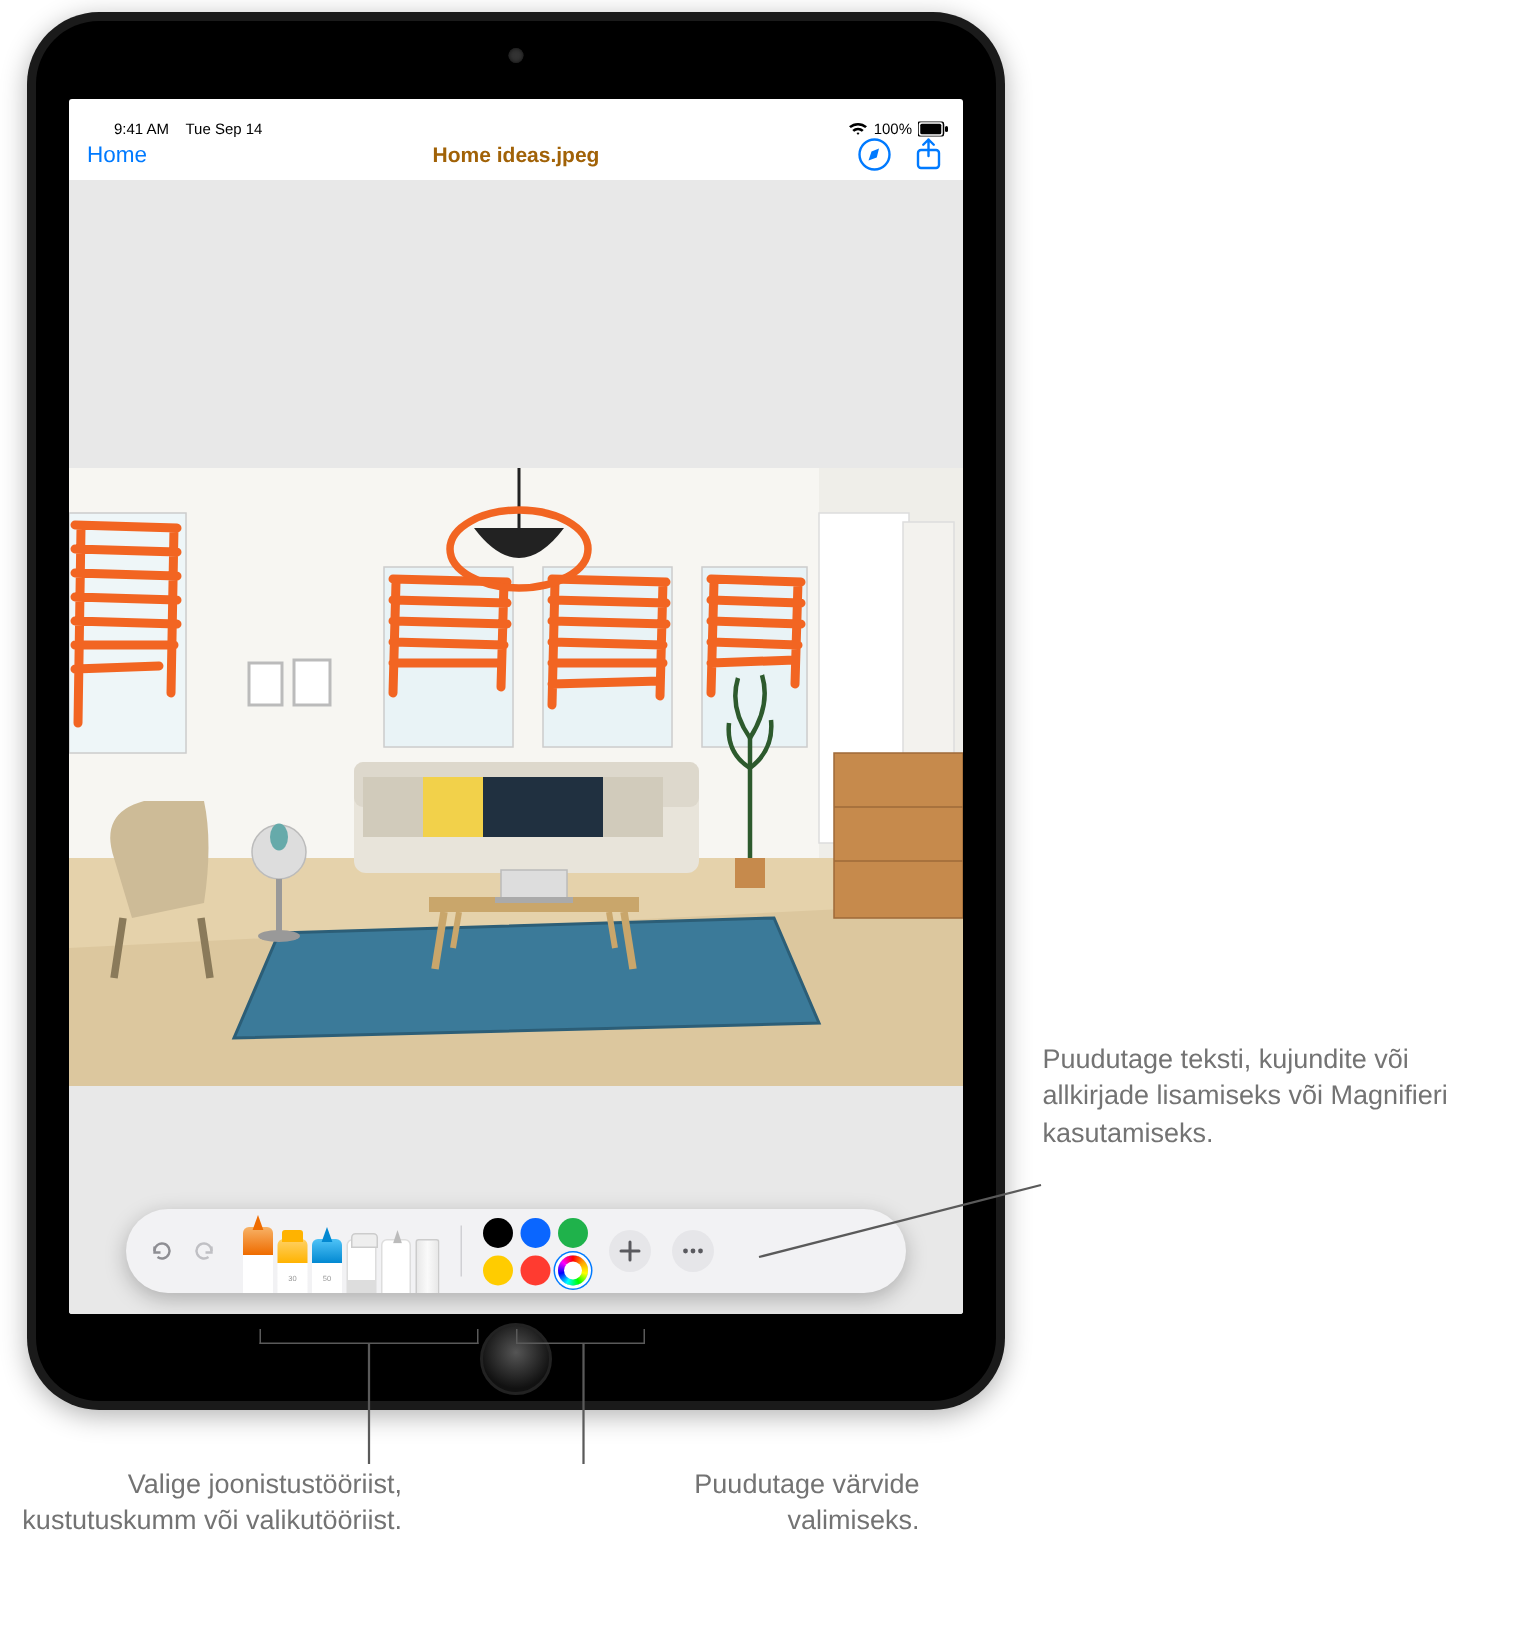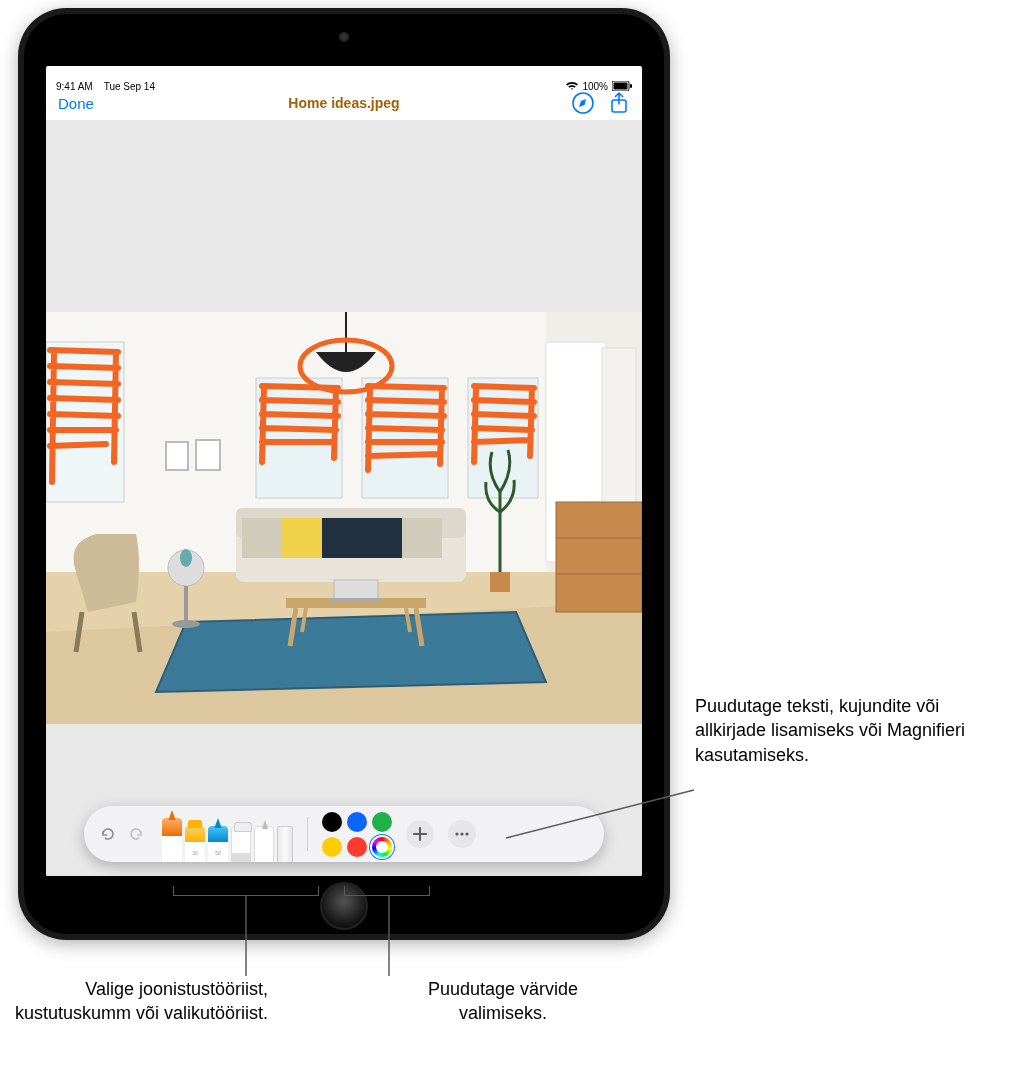--- a/index.html
+++ b/index.html
@@ -65,20 +65,21 @@
 
   
   .status-bar {
     height: 18px;
     display: flex;
     align-items: center;
     justify-content: space-between;
     font-size: 10px;
     padding: 20px 10px 0;
     color: #000;
+    margin-left: 20px;
   }
   .status-right { display: flex; align-items: flex-start; gap: 4px; }
   .wifi-icon, .battery-icon { display: inline-flex; }
 
   
   .nav-bar {
     height: 34px;
     display: flex;
     align-items: center;
     justify-content: space-between;
@@ -194,25 +195,25 @@
     color: #5a5a5f;
     margin-left: 6px;
     font-size:16px;
   }
 
   
   .callout {
     position: absolute;
     font-size: 18px;
     line-height: 1.35;
-    color: #000000;
+    color: #737373;
   }
   .callout.right { left: 695px; top: 694px; width: 310px; text-align: left; }
   .callout.bottom-left { left: 0; top: 977px; width: 268px; text-align: right; }
-  .callout.bottom-right { left: 393px; top: 977px; width: 220px; text-align: center; }
+  .callout.bottom-right { left: 393px; top: 977px; width: 220px; text-align: right; }
 
   
   .leader {
     position: absolute;
     stroke: #5a5a5a;
     stroke-width: 1.5;
     fill: none;
   }
 
   
@@ -256,21 +257,21 @@
     </div>
 
     <div class="nav-bar">
       <div class="nav-more">
         <svg width="22" height="22" viewBox="0 0 22 22">
             <circle cx="5" cy="11" r="1.6" fill="#8e8e93"></circle>
             <circle cx="11" cy="11" r="1.6" fill="#8e8e93"></circle>
             <circle cx="17" cy="11" r="1.6" fill="#8e8e93"></circle>
           </svg>
       </div>
-      <div class="nav-left">Done</div>
+      <div class="nav-left">Home</div>
       <div class="nav-title">Home ideas.jpeg</div>
       <div class="nav-right">
         <div class="nav-icon">
           <svg width="22" height="22" viewBox="0 0 22 22">
               <circle cx="11" cy="11" r="10" fill="none" stroke="#007aff" stroke-width="1.6"></circle>
               <path d="M7 15 L9 9 L14 7 L12.5 13 Z" fill="#007aff"></path>
             </svg>
         </div>
         <div class="nav-icon">
           <svg width="20" height="22" viewBox="0 0 20 22">

